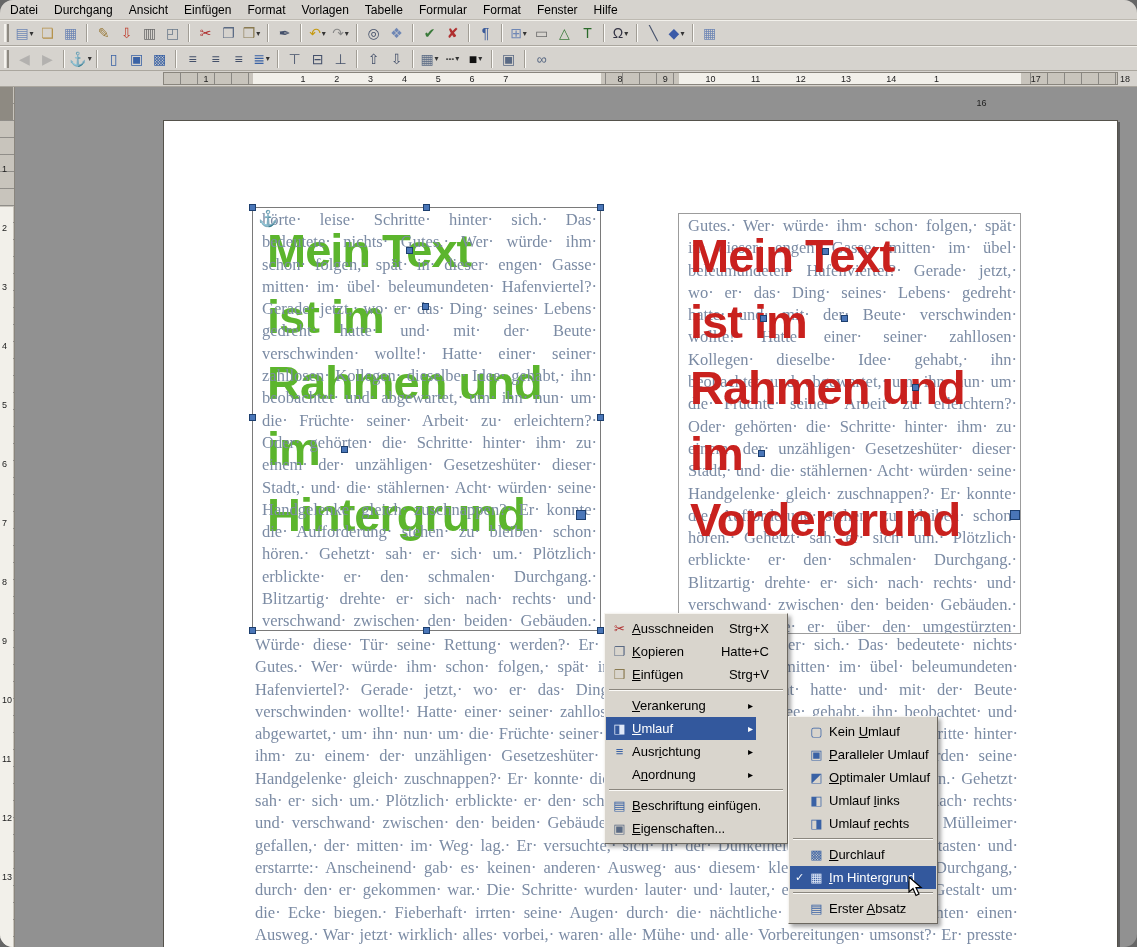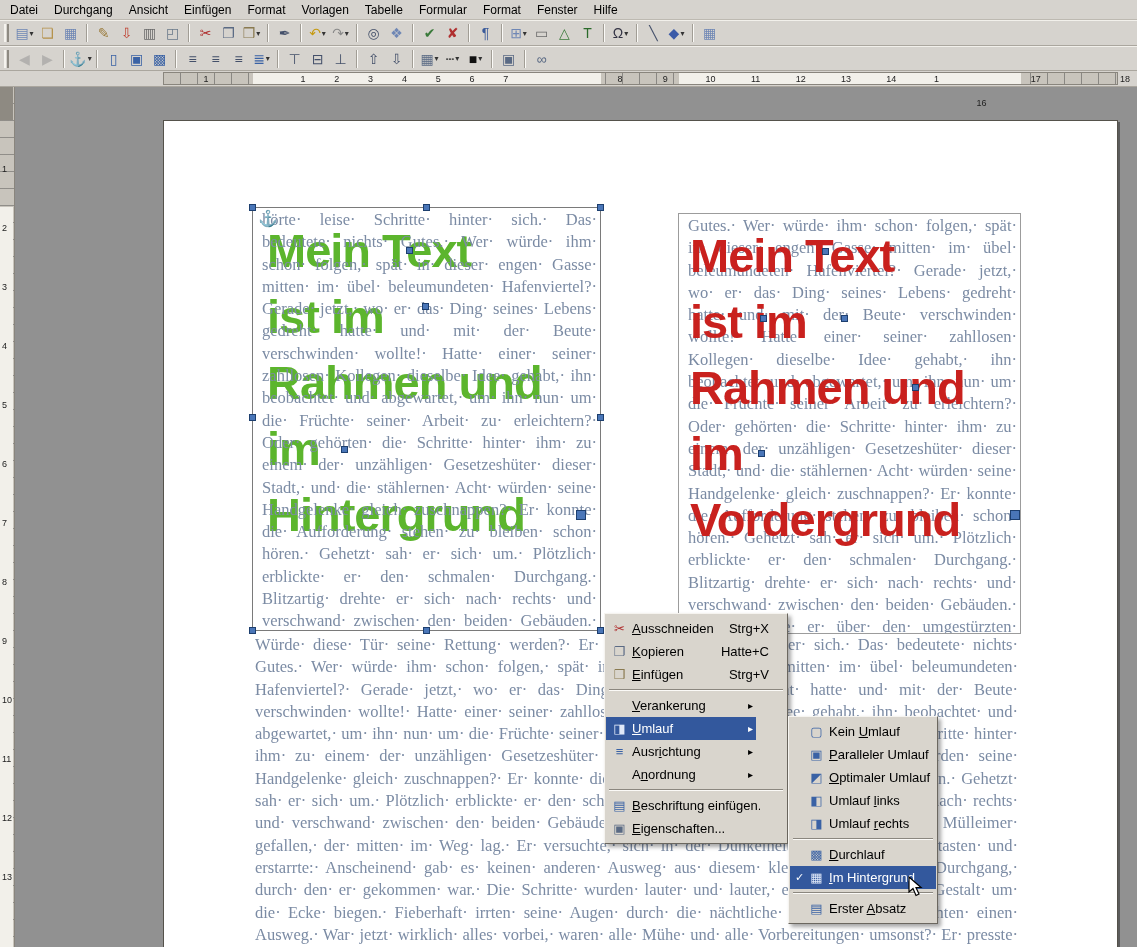--- a/index.html
+++ b/index.html
@@ -1,19 +1,19 @@
 <!DOCTYPE html>
 <html><head>
 <meta charset="utf-8">
 <style>
   * { margin:0; padding:0; box-sizing:border-box; }
   html,body { background:#666; }
   .screen {
     position:relative; width:1137px; height:947px; overflow:hidden;
-    background:#919191; font-family:"Liberation Sans",sans-serif; font-size:12px; color:#000;
+    background:#919191; font-family:"Liberation Sans",sans-serif; font-size:12px; color:#000;border-radius:13px;
   }
   
   .menubar {
     position:absolute; left:0; top:0; width:100%; height:20px;
     background:#d6d3ce; display:flex; align-items:center; padding-left:2px;
     border-bottom:1px solid #bdb9b1;
   }
   .menu-item { padding:2px 8px; cursor:default; white-space:nowrap; }
   .toolbar {
     position:absolute; left:0; width:100%; background:#d6d3ce;

